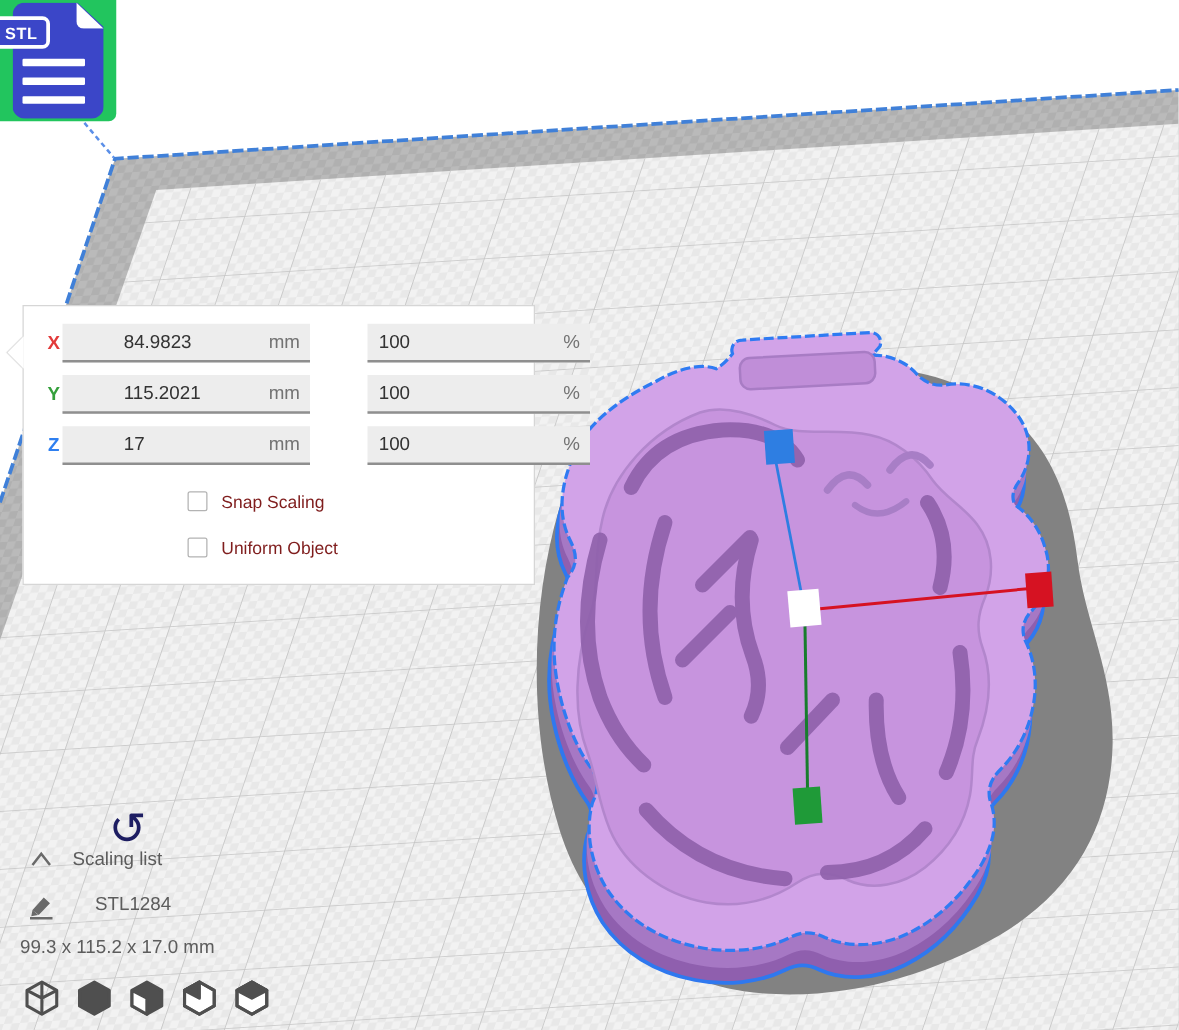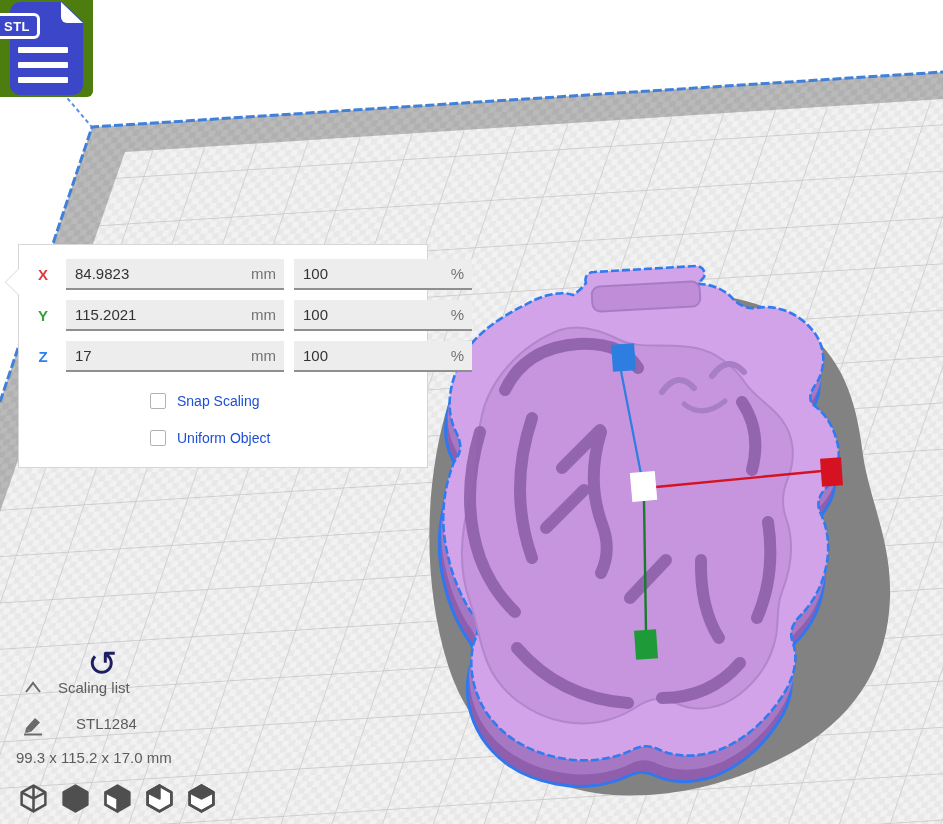--- a/index.html
+++ b/index.html
@@ -12,21 +12,21 @@
     width:943px; height:824px;
   }
   .stage { position:absolute; inset:0; width:943px; height:824px; }
 
   
   #scene { position:absolute; left:0; top:0; }
 
   
   .stl-card {
     position:absolute; left:0; top:0; width:93px; height:97px;
-    background:#4d7c0f; border-bottom-right-radius:6px;
+    background:#22c55e; border-bottom-right-radius:6px;
   }
   .stl-doc {
     position:absolute; left:10px; top:2px; width:73px; height:93px;
   }
   .stl-doc .doc-body{
     position:absolute; inset:0;
     background:#3b46c8;
     border-radius:10px;
     clip-path: polygon(0 0, 71% 0, 100% 21%, 100% 100%, 0 100%);
   }
@@ -74,35 +74,35 @@
   }
   .field input{
     width:100%; height:100%; border:none; background:transparent;
     font-family:"Liberation Sans", sans-serif;
     font-size:15px; color:#333; padding:0 34px 0 9px; outline:none;
   }
   .field .suffix{
     position:absolute; right:8px; top:6px; font-size:15px; color:#737373;
     pointer-events:none;
   }
-  .field.mm{ left:47px; width:218px; }
+  .field.mm{ left:31px; width:198px;padding-left:40px; }
   .field.pct{ left:239px; width:178px;margin-left:36px; }
 
   .reset-btn{
     position:absolute; left:64px; top:398px; width:38px; height:42px;
     background:none; border:none; cursor:pointer;
     color:#1d1d62; font-size:36px; line-height:38px; text-align:center;
     font-family:"DejaVu Sans", sans-serif;
   }
   .chk-row{ position:absolute; left:131px; height:18px; display:flex; align-items:center; }
   .chk-row .box{
     width:16px; height:16px; background:#fff; border:1px solid #b3b3b3; border-radius:2px;
     display:inline-block; margin-right:11px; flex:none;
   }
-  .chk-row .lbl{ font-size:14px; color:#1d4ed8; }
+  .chk-row .lbl{ font-size:14px; color:#7f1d1d; }
 
   
   .overlay-text{ position:absolute; color:#5c5c5c; font-size:15px; }
   .ov-icon{ position:absolute; }
 
   .view-cubes{ position:absolute; left:18px; top:783px; display:flex; gap:11px; }
   .view-cube{ width:31px; height:31px; background:none; border:none; padding:0; cursor:pointer; }
   .view-cube svg{ display:block; }
 
   

